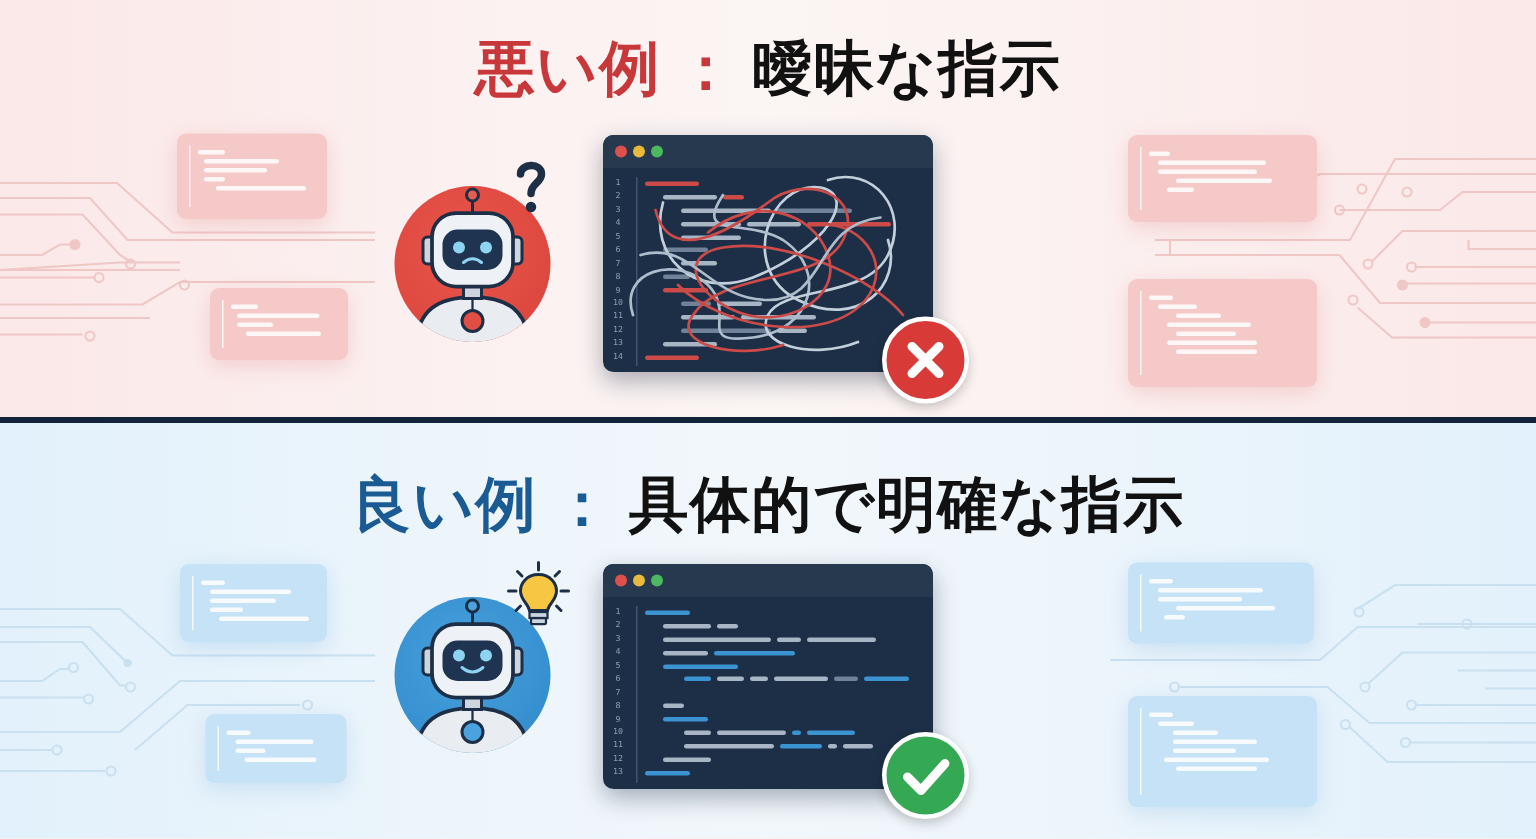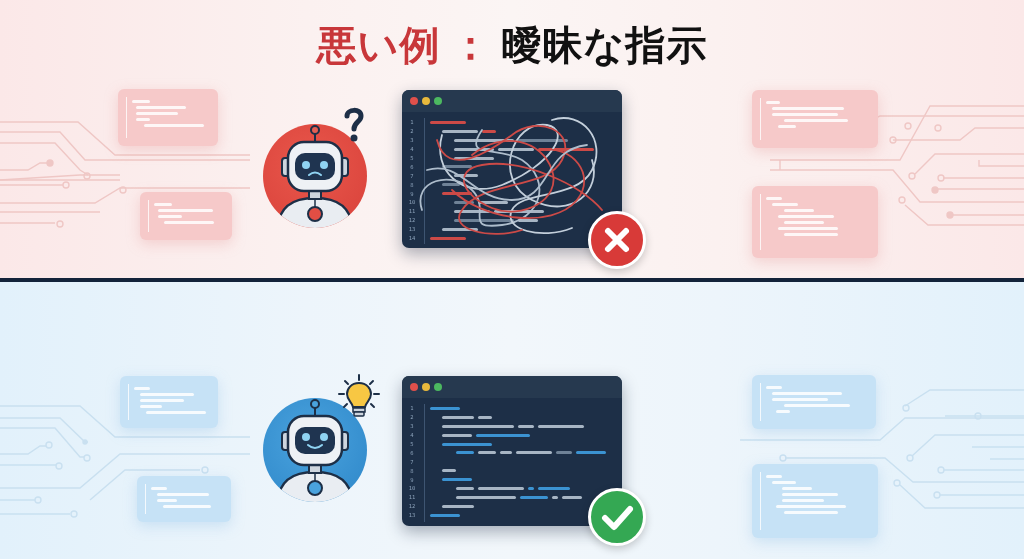--- a/index.html
+++ b/index.html
@@ -352,20 +352,23 @@
   <div class="snippet" style="left:752px;top:182px;width:126px;height:74px;">
     <div class="snip-line" style="width:16px"></div>
     <div class="snip-line" style="width:24px;margin-left:6px"></div>
     <div class="snip-line" style="width:30px;margin-left:16px"></div>
     <div class="snip-line" style="width:56px;margin-left:16px"></div>
     <div class="snip-line" style="width:42px;margin-left:16px"></div>
     <div class="snip-line" style="width:70px;margin-left:10px"></div>
     <div class="snip-line" style="width:54px;margin-left:18px"></div>
   </div>
 
+  <h1 class="title">
+    <span class="lead-good">良い例</span><span class="colon">：</span><span class="rest">具体的で明確な指示</span>
+  </h1>
 
   <div class="avatar avatar-good" style="left:263px;top:116px;">
     <svg width="104" height="104" viewBox="0 0 104 104">
       <defs>
           <clipPath id="clipGood">
             <circle cx="52" cy="52" r="52"></circle>
           </clipPath>
         </defs>
       <g clip-path="url(#clipGood)">
         <path d="M14 110 C14 82 30 74 52 74 C74 74 90 82 90 110 Z" fill="#e9edf2" stroke="#1d2f47" stroke-width="2.5"></path>

